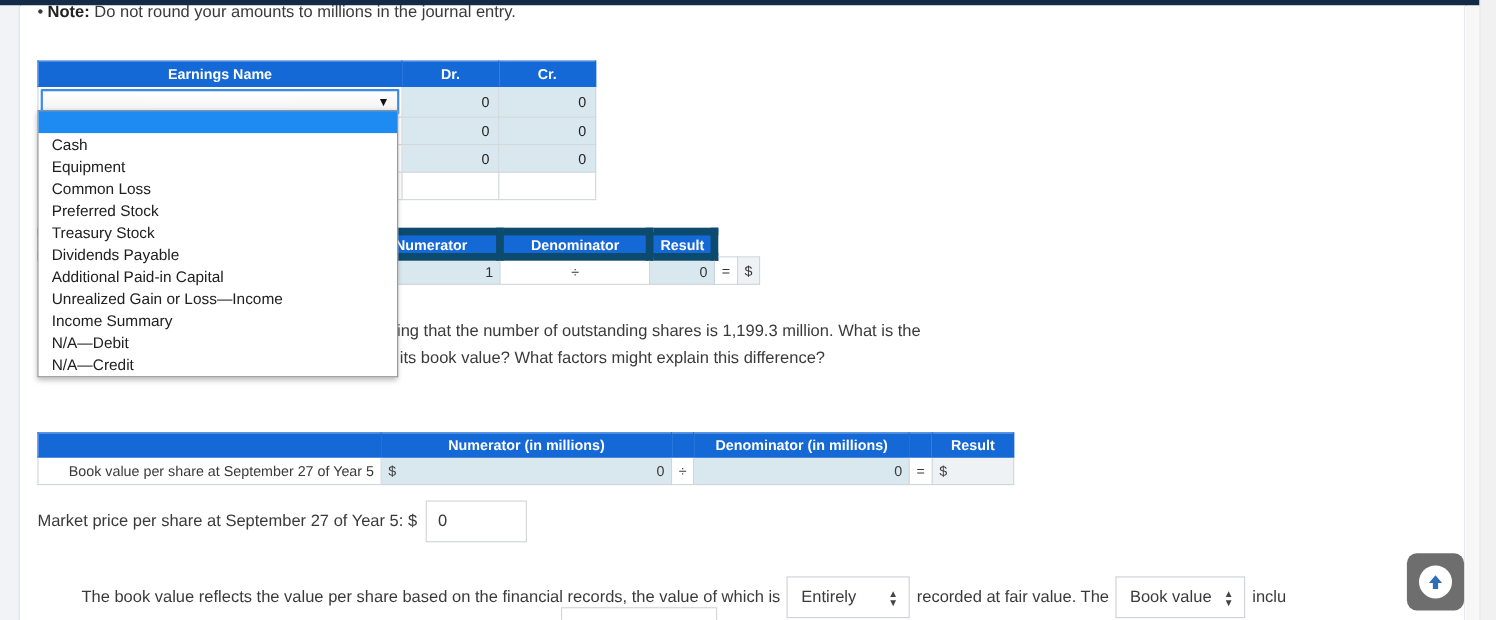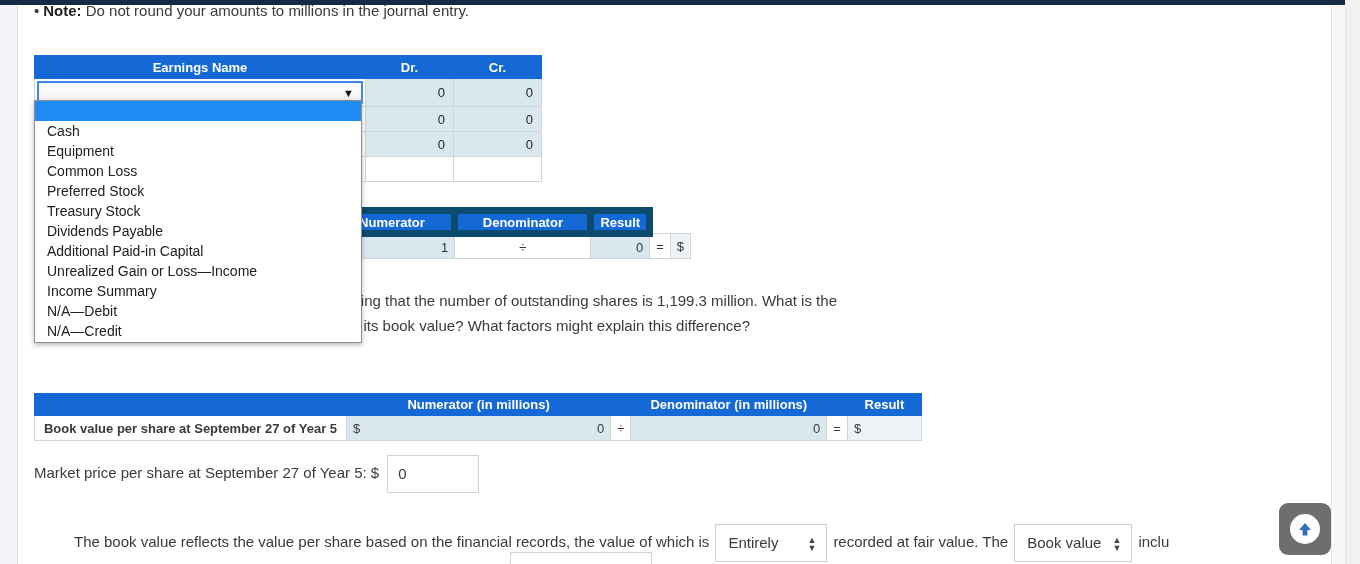--- a/index.html
+++ b/index.html
@@ -177,21 +177,21 @@
     height: 22px; padding: 0 6px;
     border: 1px solid #1569d6;
     text-align: center;
   }
   .bv-table th.blank { background: #1569d6; }
   .bv-table td {
     height: 25px; border: 1px solid #cfd6db;
     padding: 0 6px; font-size: 13px; background: #ffffff;
     color: #3a3a3a;
   }
-  .bv-table td.rowlabel { width: 312px; text-align: center; font-weight: bold; }
+  .bv-table td.rowlabel { width: 312px; text-align: right; }
   .bv-table td.dollar   { background: #d9e8ef; width: 14px; text-align: left; padding-right: 0; border-right: 0; }
   .bv-table td.val      { background: #d9e8ef; text-align: right; border-left: 0; }
   .bv-table td.op       { width: 16px; text-align: center; background: #ffffff; }
   .bv-table td.res-d    { background: #eef2f5; text-align: left; }
 
   
   .mkt-line {
     position: absolute; left: 34px; top: 455px;
     font-size: 15px; line-height: 24px; color: #3a3a3a;
     white-space: nowrap;

